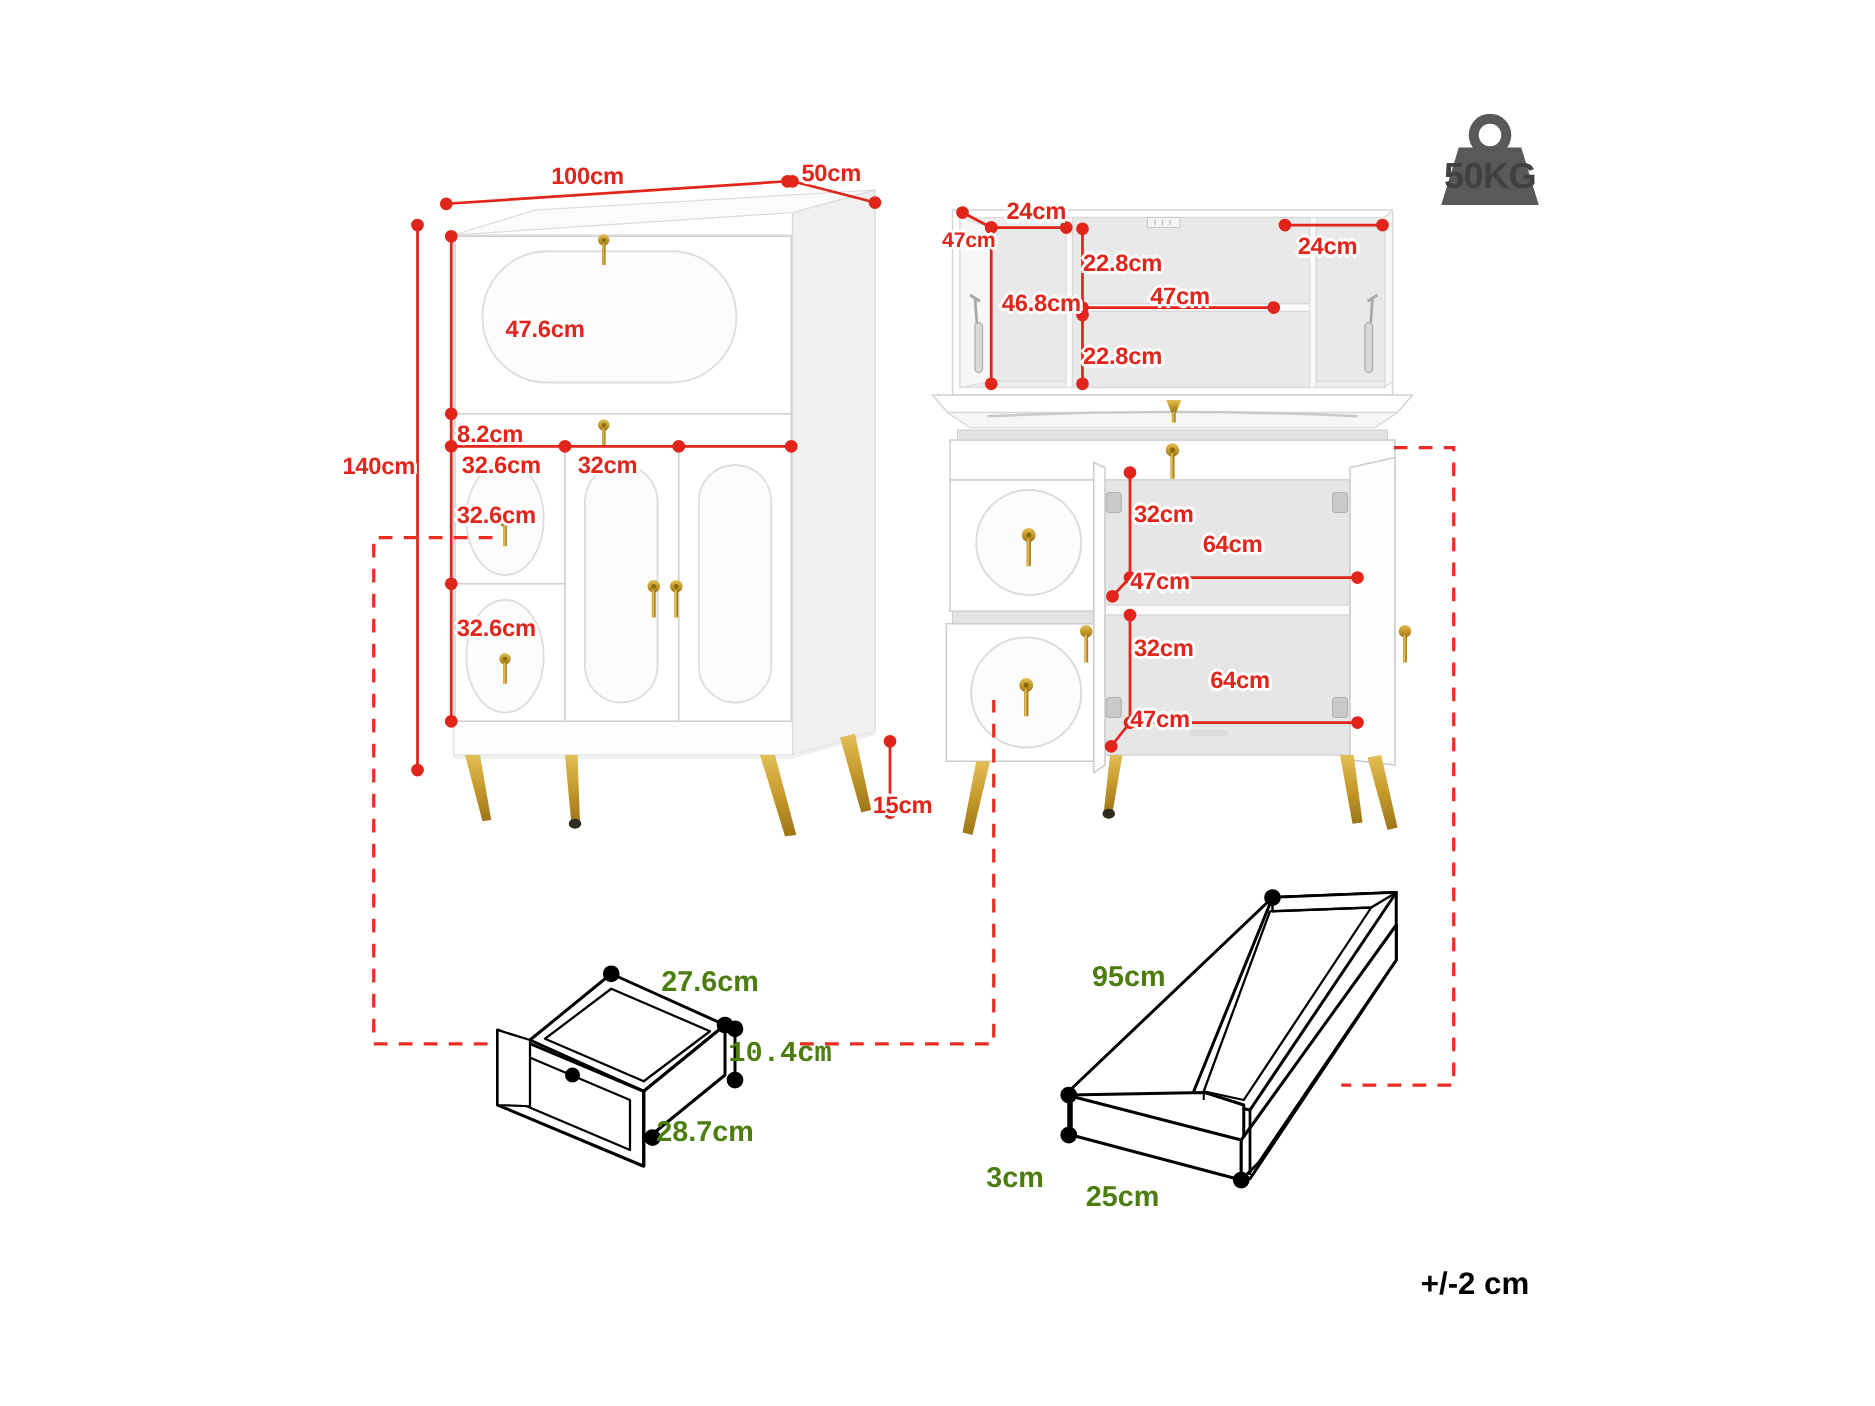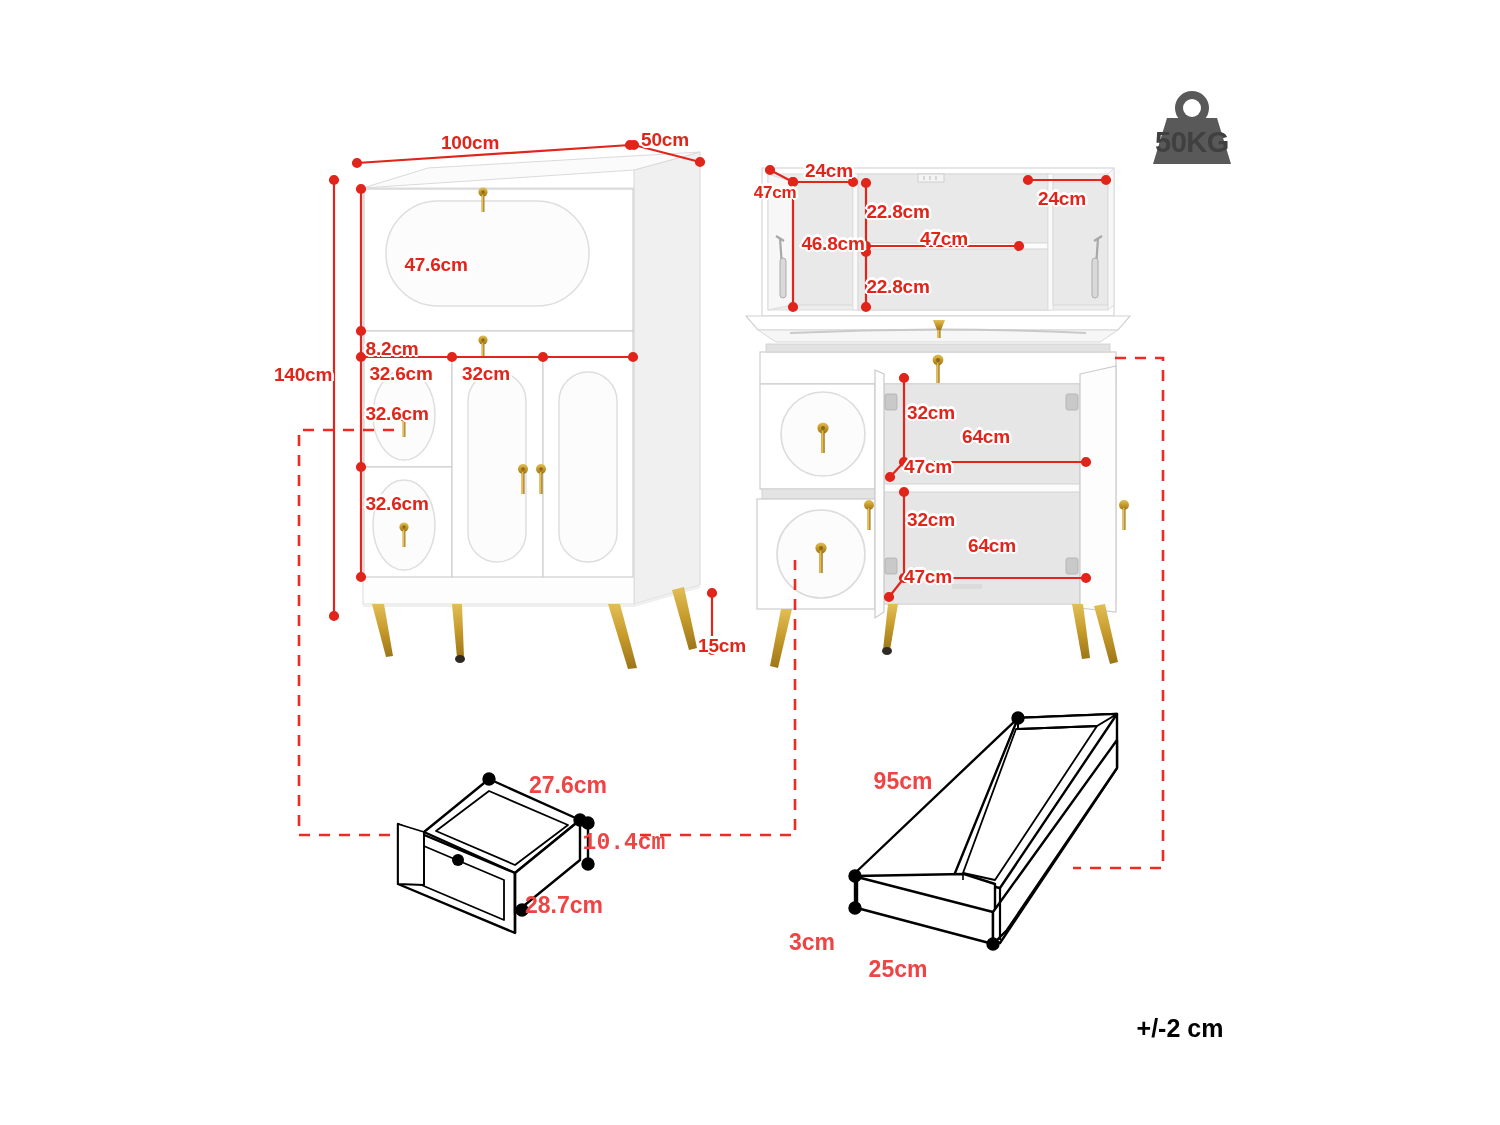--- a/index.html
+++ b/index.html
@@ -24,21 +24,21 @@
       2px 0 0 #fff,-2px 0 0 #fff,0 2px 0 #fff,0 -2px 0 #fff,
       1.5px 1.5px 0 #fff,-1.5px 1.5px 0 #fff,1.5px -1.5px 0 #fff,-1.5px -1.5px 0 #fff,
       2.5px 0 0 #fff,-2.5px 0 0 #fff,0 2.5px 0 #fff,0 -2.5px 0 #fff;
     transform:translate(-50%,-50%);
     pointer-events:none;
   }
   .dim.sm{font-size:17px;}
 
   
   .dimk{
-    position:absolute;color:#ef4444;font-weight:bold;font-size:23px;line-height:1;
+    position:absolute;color:#4d7c0f;font-weight:bold;font-size:23px;line-height:1;
     white-space:nowrap;transform:translate(-50%,-50%);pointer-events:none;
   }
 
   .tol{
     position:absolute;color:#000;font-weight:bold;font-size:25px;
     white-space:nowrap;transform:translate(-50%,-50%);
   }
   .kgtxt{
     position:absolute;color:#404040;font-weight:bold;font-size:29px;
     white-space:nowrap;transform:translate(-50%,-50%);letter-spacing:-0.5px;
@@ -421,18 +421,18 @@
 <span class="dim" style="left:931px;top:519px;">32cm</span>
 <span class="dim" style="left:992px;top:545px;">64cm</span>
 <span class="dim" style="left:928px;top:576px;">47cm</span>
 
 <span class="dimk" style="left:568px;top:785px;">27.6cm</span>
 <span class="dimk" style="left:624px;top:843px;font-family:Liberation Mono, monospace;">10.4cm</span>
 <span class="dimk" style="left:564px;top:905px;">28.7cm</span>
 
 <span class="dimk" style="left:903px;top:781px;">95cm</span>
 <span class="dimk" style="left:812px;top:898px;margin-top:44px;">3cm</span>
-<span class="dimk" style="left:898px;top:957px;margin-top:12px;">25cm</span>
+<span class="dimk" style="left:898px;top:957px;">25cm</span>
 
 <span class="kgtxt" style="left:1192px;top:142px;">50KG</span>
 <span class="tol" style="left:1180px;top:1028px;">+/-2 cm</span>
 
 </div>
 
 </body></html>

